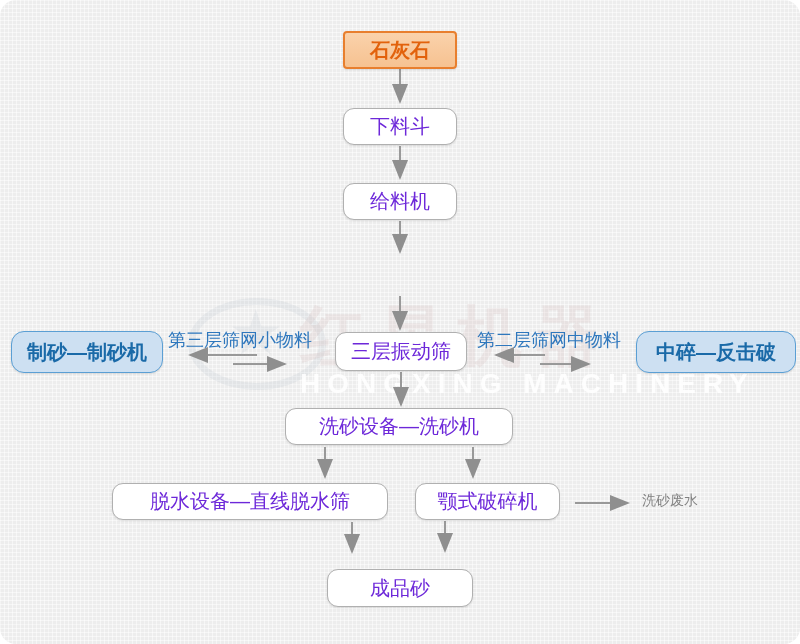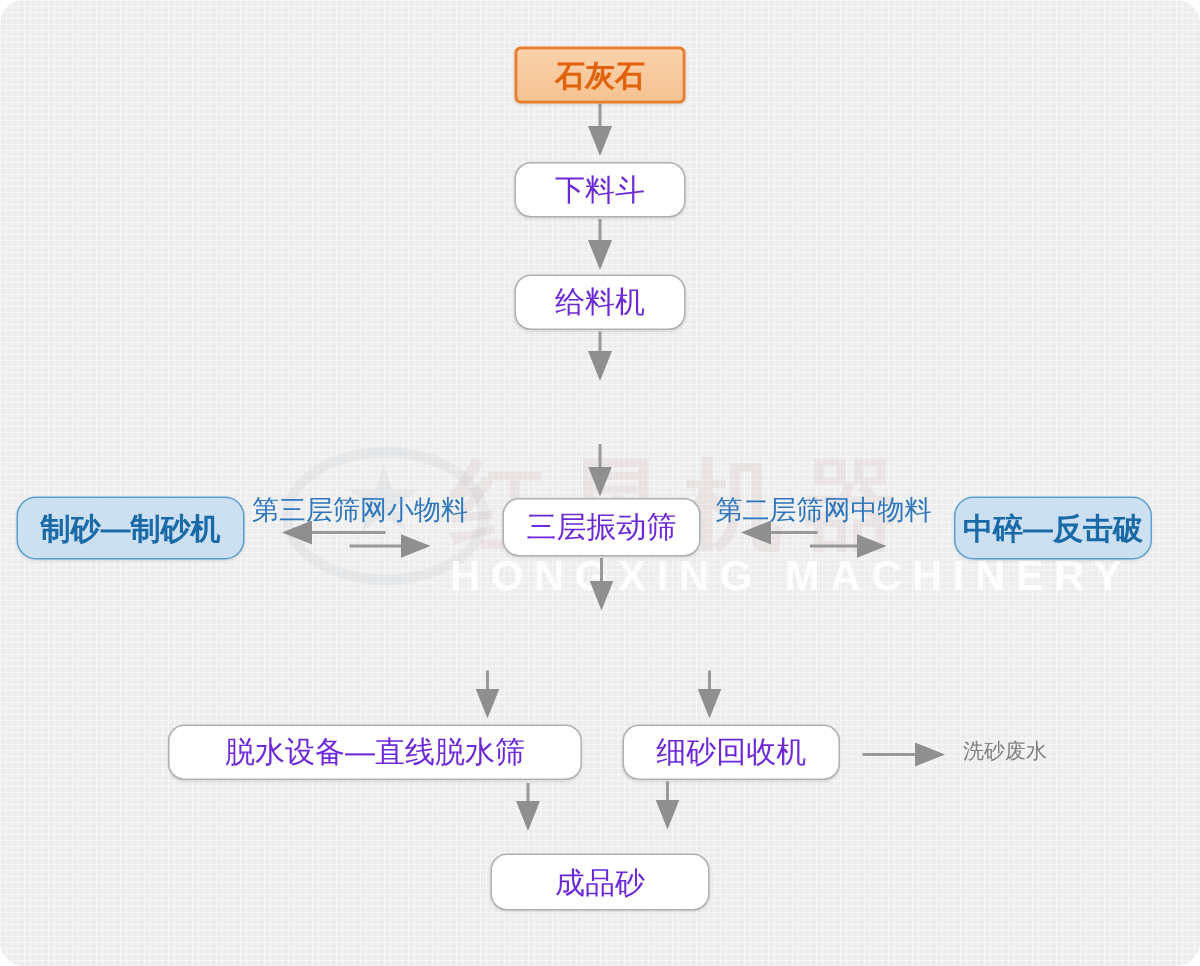--- a/index.html
+++ b/index.html
@@ -76,26 +76,27 @@
 
   <div class="node white" style="left:343px;top:108px;width:114px;height:37px">下料斗</div>
 
   <div class="node white" style="left:343px;top:183px;width:114px;height:37px">给料机</div>
 
 
   <div class="node white" style="left:335px;top:332px;width:132px;height:39px">三层振动筛</div>
 
   <div class="node blue" style="left:11px;top:331px;width:152px;height:42px">制砂—制砂机</div>
 
-  <div class="node blue" style="left:636px;top:331px;width:132px;height:42px">中碎—反击破</div>
+  <div class="node blue" style="left:636px;top:331px;width:160px;height:42px">中碎—反击破</div>
 
+  <div class="node white" style="left:285px;top:408px;width:228px;height:37px">洗砂设备—洗砂机</div>
 
   <div class="node white" style="left:112px;top:483px;width:276px;height:37px">脱水设备—直线脱水筛</div>
 
-  <div class="node white" style="left:415px;top:483px;width:145px;height:37px">细砂回收机</div>
+  <div class="node white" style="left:415px;top:483px;width:145px;height:37px">颚式破碎机</div>
 
   <div class="node white" style="left:327px;top:569px;width:146px;height:38px">成品砂</div>
 
   <div class="side-label" style="left:168px;top:328px;width:156px">第三层筛网小物料</div>
 
   <div class="side-label" style="left:477px;top:328px;width:150px">第二层筛网中物料</div>
 
   <div class="plain-text" style="left:642px;top:492px">洗砂废水</div>
 
 </div>

